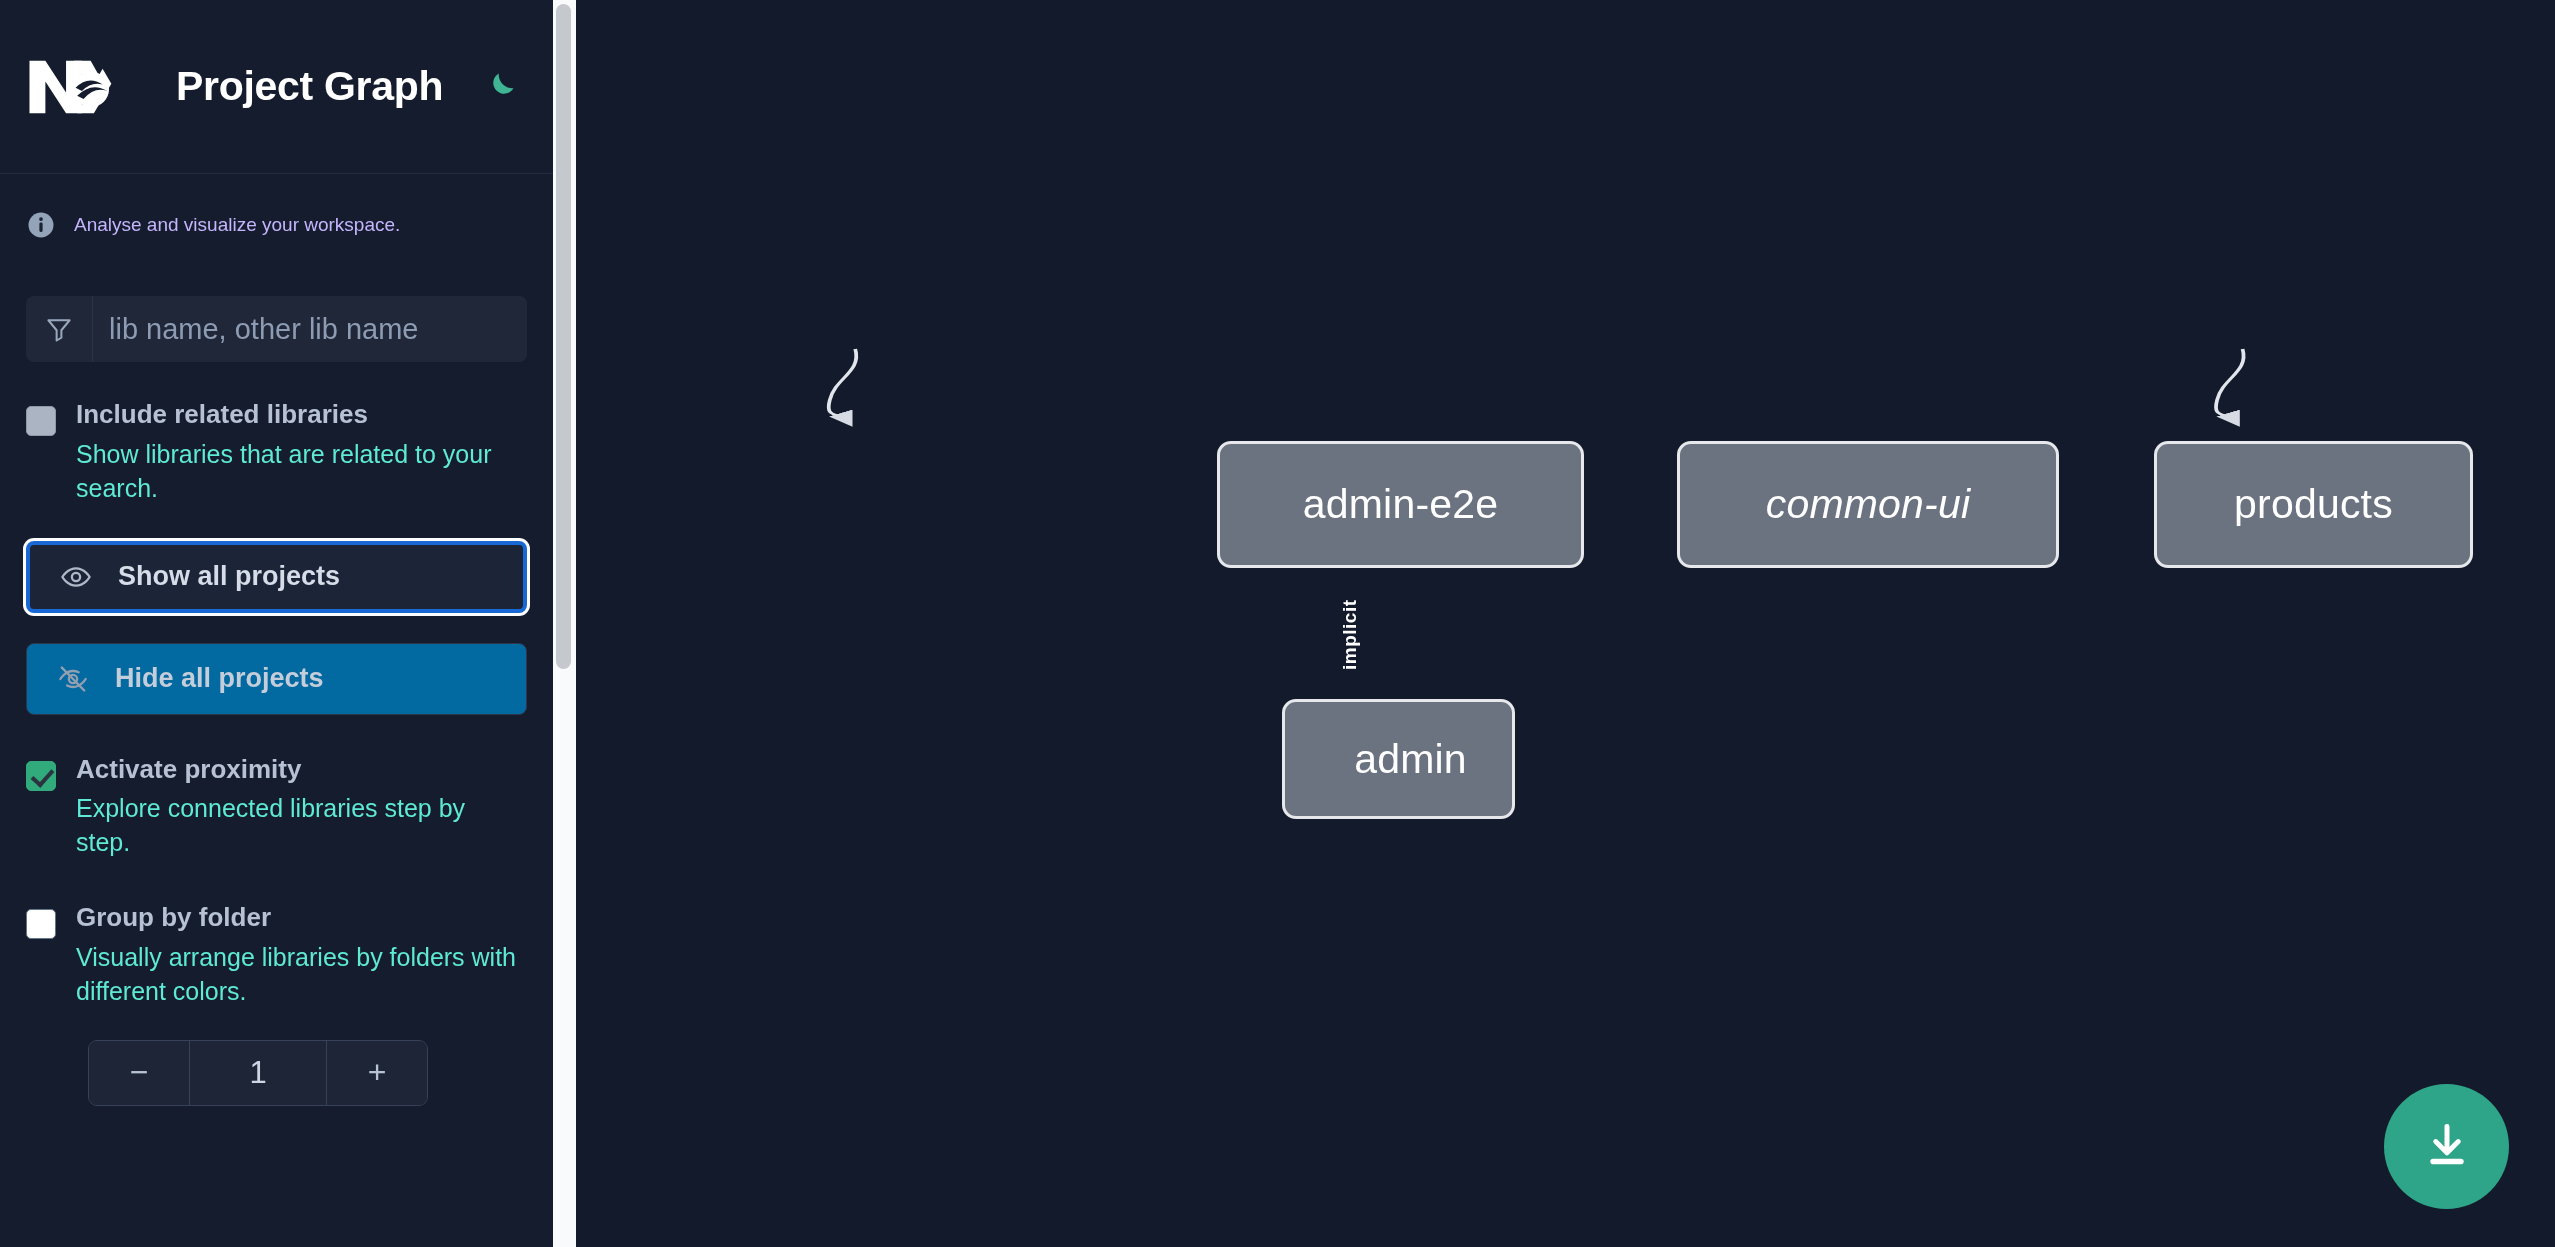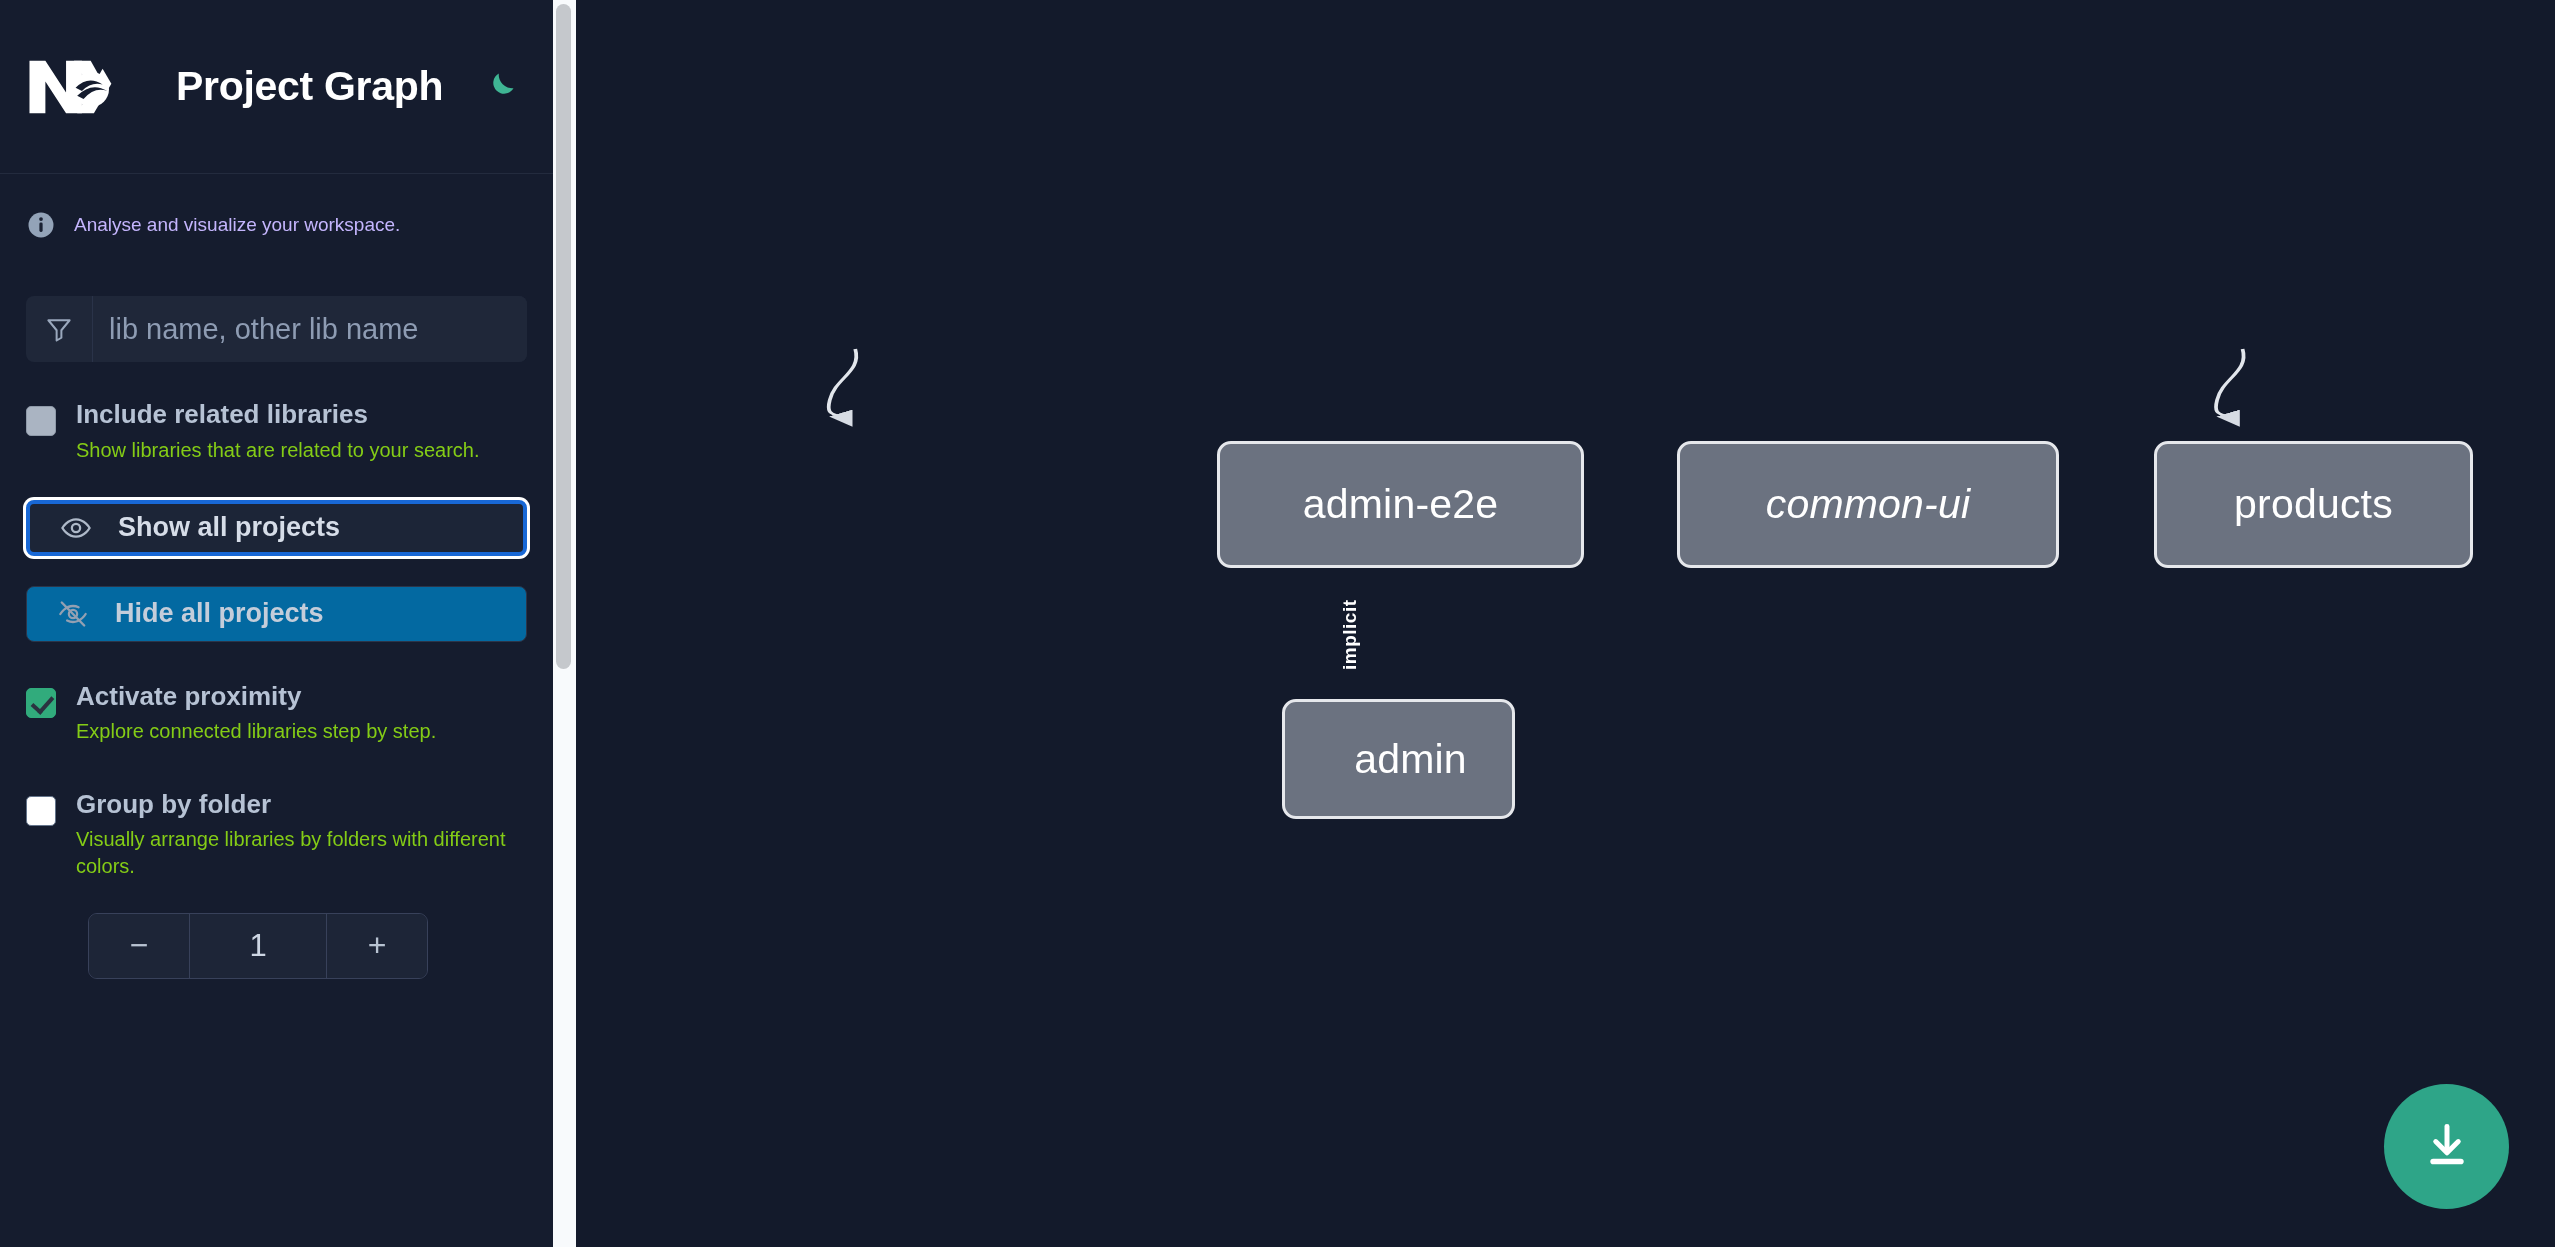--- a/index.html
+++ b/index.html
@@ -141,31 +141,31 @@
     transform: rotate(42deg);
   }
   .opt-texts { flex: 1 1 auto; }
   .opt-label {
     color: #b6c2d4;
     font-size: 26px;
     font-weight: 700;
     line-height: 1.1;
   }
   .opt-desc {
-    color: #84cc16;
-    font-size: 20px;
+    color: #5eead4;
+    font-size: 25px;
     line-height: 1.36;
     margin-top: 8px;
     max-width: 450px;
   }
 
   .btn {
     position: relative;
     margin: 0 26px;
-    height: 56px;
+    height: 72px;
     border-radius: 8px;
     background: #1d2638;
     border: 1px solid #2c real;
     display: flex;
     align-items: center;
     box-sizing: border-box;
     cursor: pointer;
   }
   .btn-show {
     margin-top: 36px;

